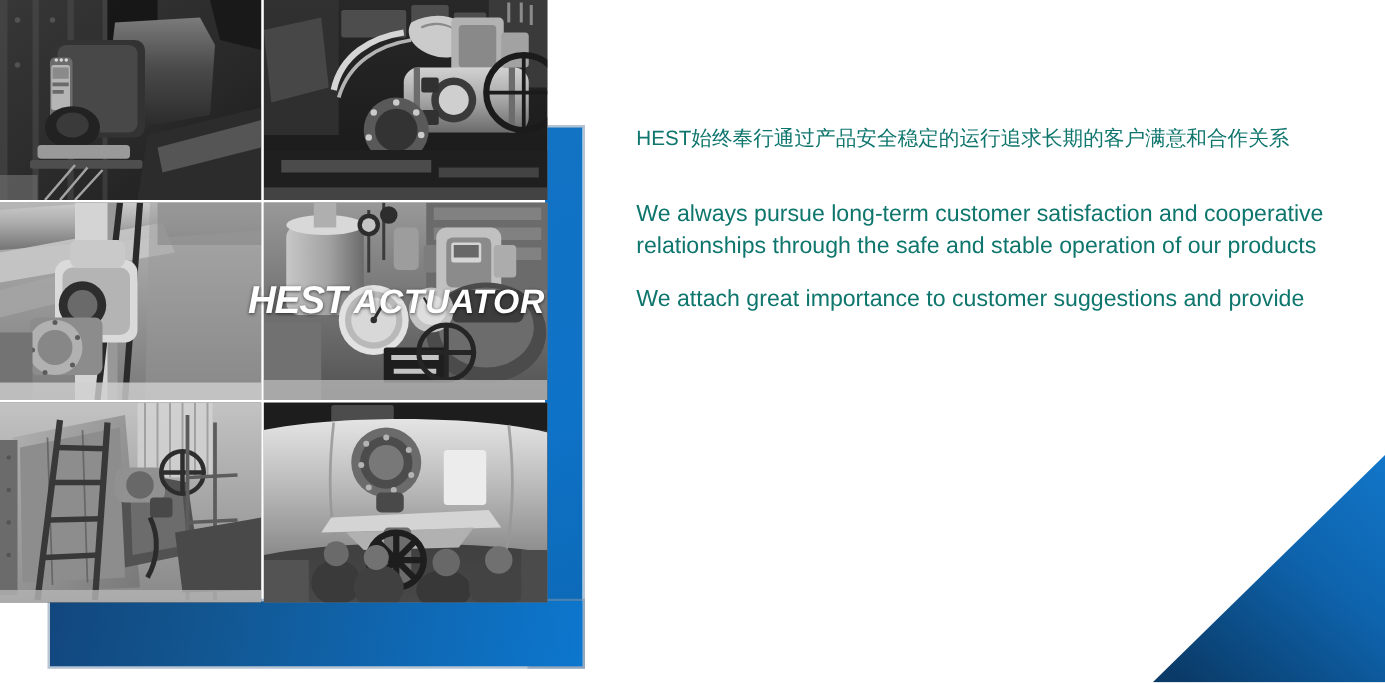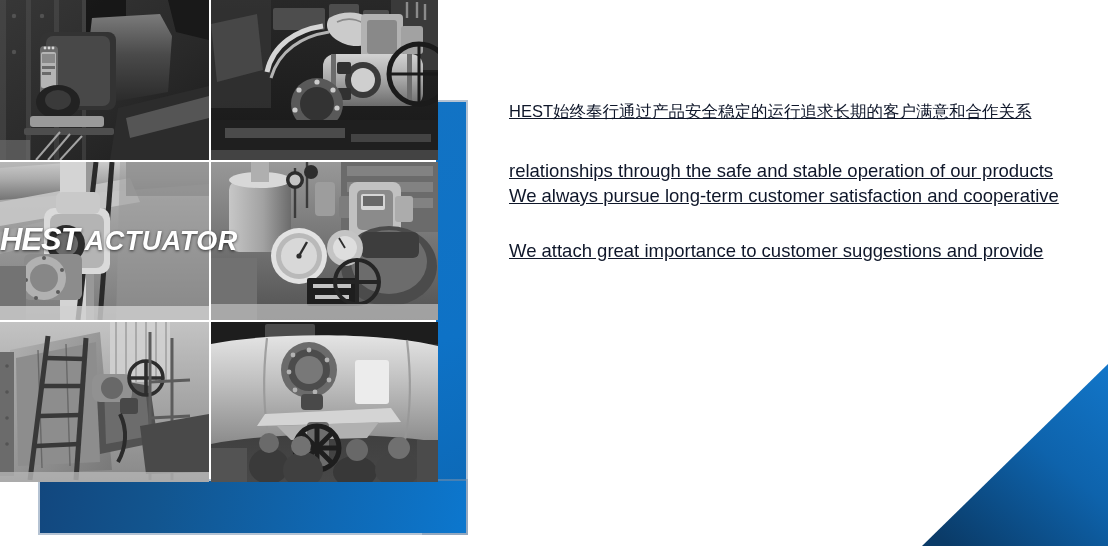--- a/index.html
+++ b/index.html
@@ -65,21 +65,21 @@
     overflow: hidden;
     background: #6a6a6a;
   }
   .photo svg { display: block; width: 100%; height: 100%; }
 
   .watermark {
     position: absolute;
     left: 0;
     right: 0;
     top: 222px;
-    text-align: left;
+    text-align: right;
     z-index: 3;
     pointer-events: none;
     font-style: italic;
     font-weight: bold;
     font-size: 27px;
     letter-spacing: 1px;
     color: #ffffff;
     text-shadow: 0 1px 3px rgba(0,0,0,0.65);
     white-space: nowrap;
   }
@@ -94,31 +94,31 @@
   }
 
   
   .text-panel {
     position: absolute;
     left: 509px;
     top: 88px;
     width: 580px;
     z-index: 4;
   }
-  .para { color: #0f172a; text-decoration: underline; }
+  .para { color: #0f766e; }
   .para-cn { font-size: 16.5px; line-height: 46px; white-space: nowrap; }
   .para-en-a {
     font-size: 18.5px;
     line-height: 25px;
     margin-top: 24px;
   }
   .para-en-b {
     font-size: 18.5px;
     line-height: 38px;
-    margin-top: 24px;
+    margin-top: 12px;
   }
   .line { display: block; }
 </style>
 </head>
 <body>
 
 <div class="blue-bar-right"></div>
 
 <div class="blue-bar-bottom"></div>
 
@@ -507,21 +507,21 @@
   </div>
 </div>
 
 <div class="text-panel">
 
   <div class="para para-cn">
     <span class="line">HEST始终奉行通过产品安全稳定的运行追求长期的客户满意和合作关系</span>
   </div>
 
   <div class="para para-en-a">
+    <span class="line">We always pursue long-term customer satisfaction and cooperative</span>
     <span class="line">relationships through the safe and stable operation of our products</span>
-    <span class="line">We always pursue long-term customer satisfaction and cooperative</span>
   </div>
 
   <div class="para para-en-b">
     <span class="line">We attach great importance to customer suggestions and provide</span>
   </div>
 
 </div>
 
 </body></html>

